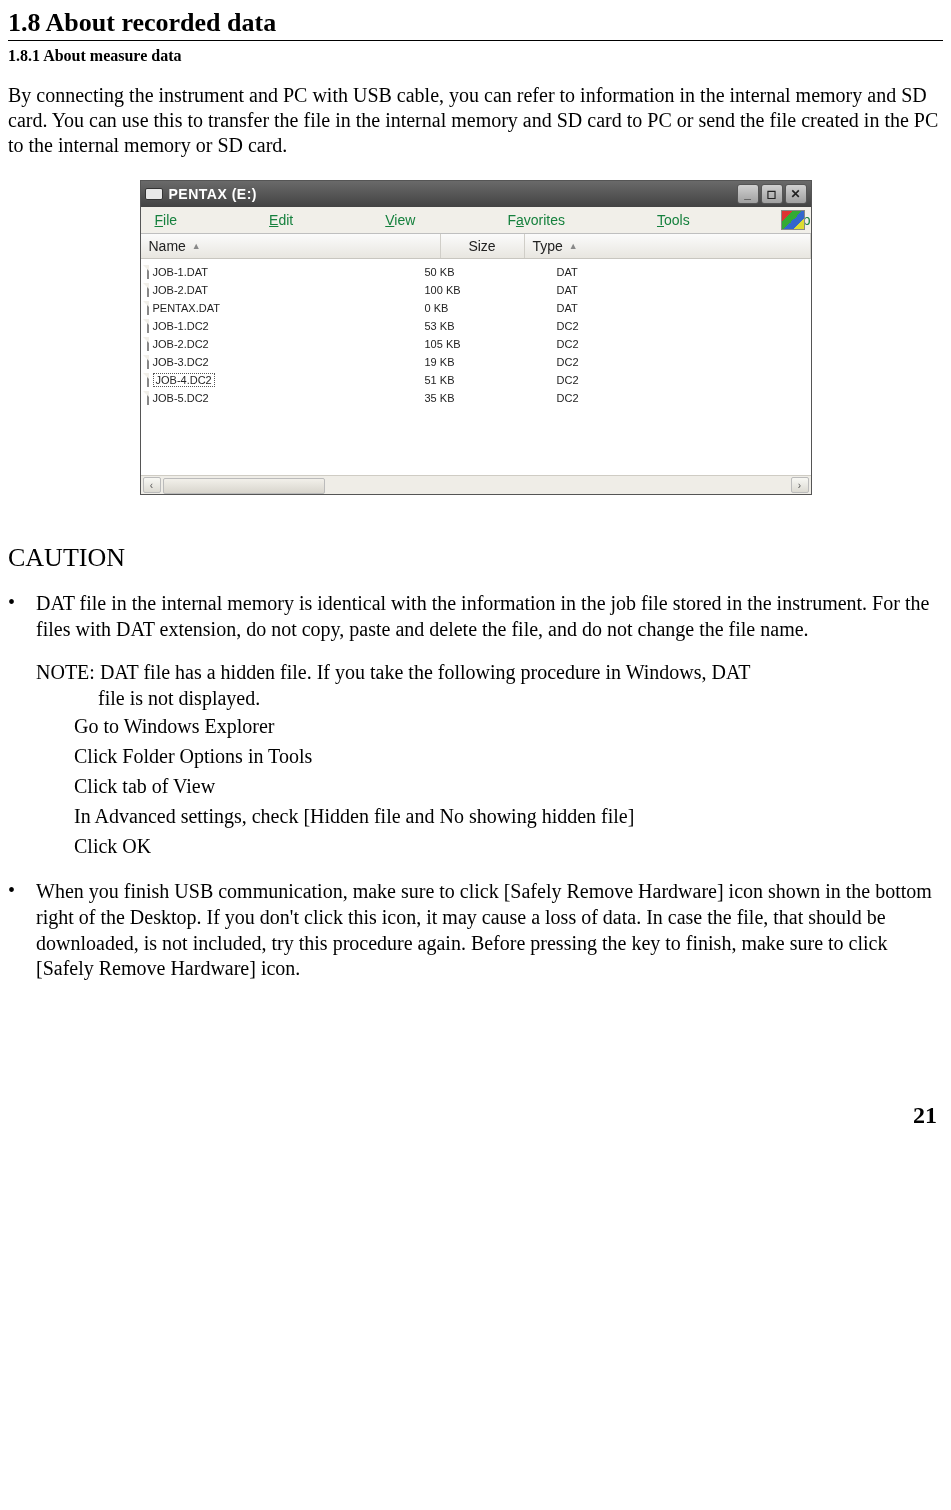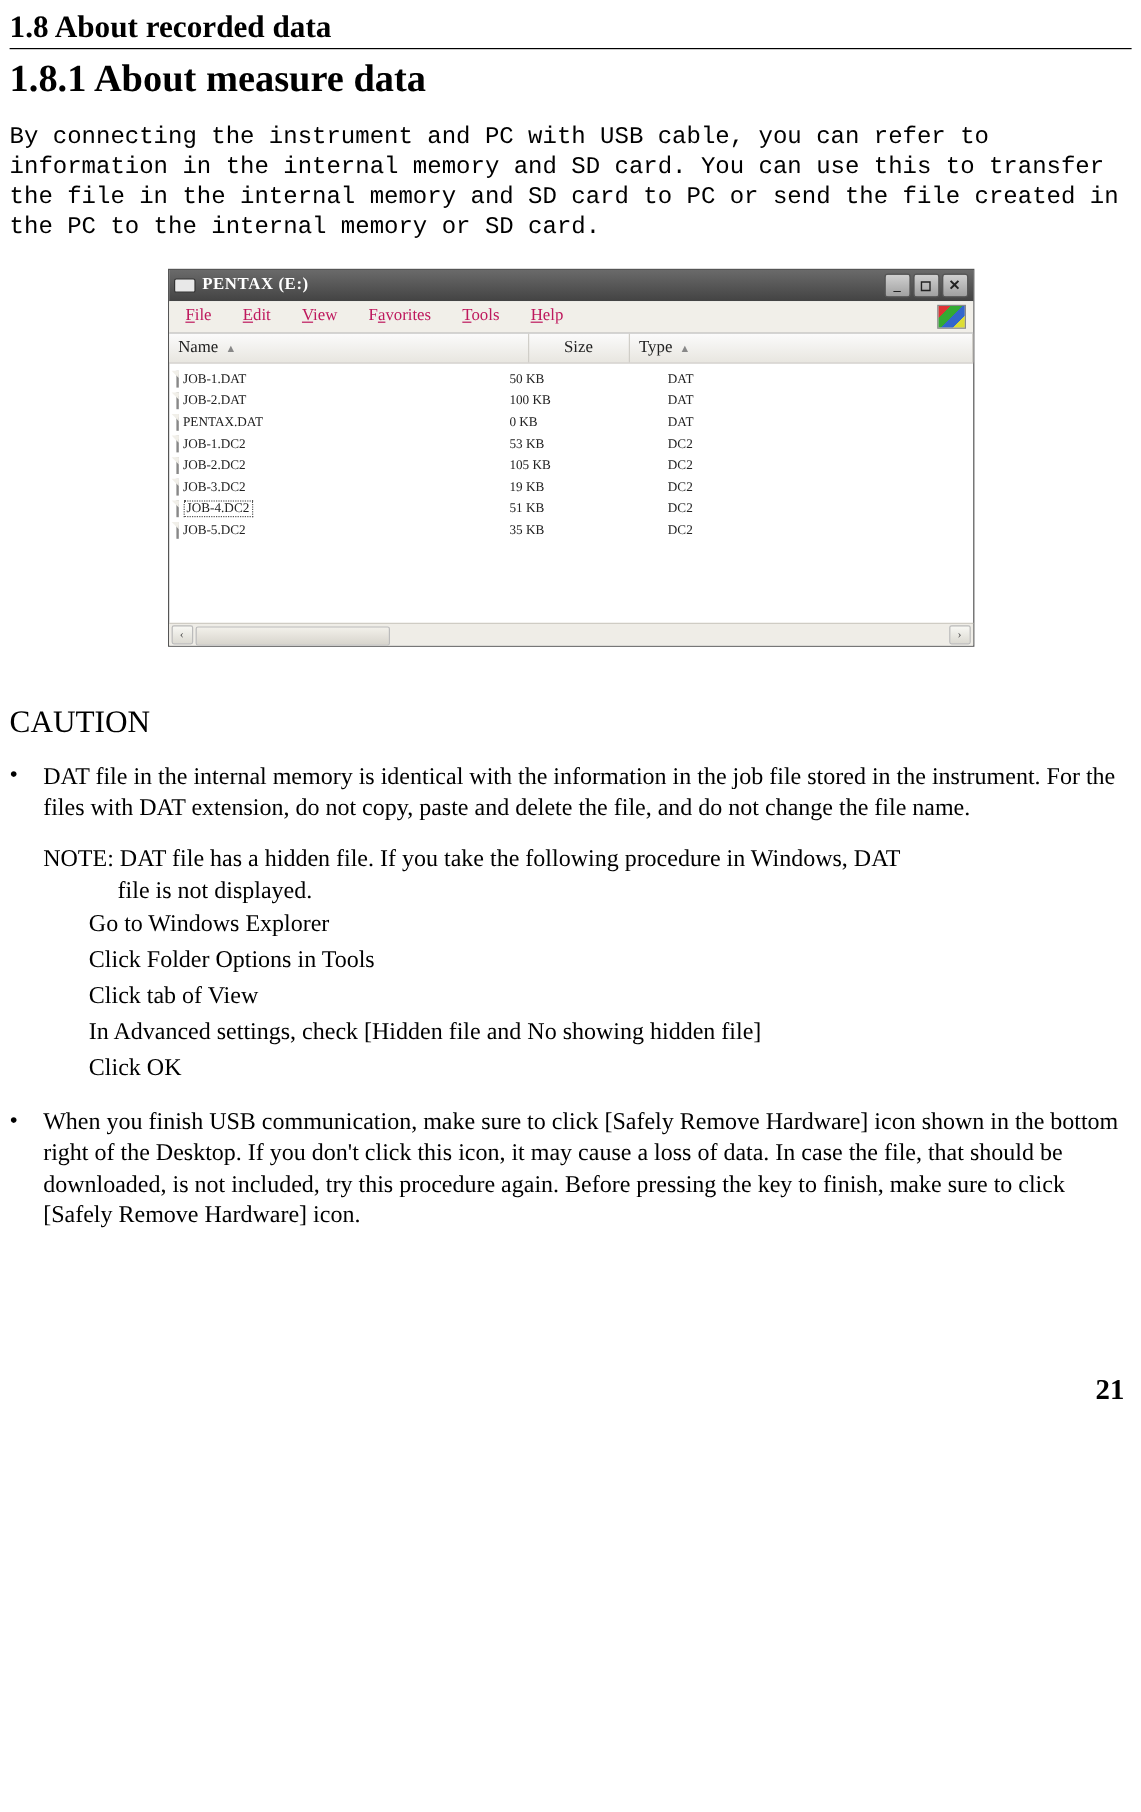--- a/index.html
+++ b/index.html
@@ -12,28 +12,27 @@
     width: 935px;
   }
   .section-title {
     font-size: 26px;
     font-weight: bold;
     border-bottom: 1.5px solid #000;
     padding-bottom: 2px;
     margin: 0 0 6px 0;
   }
   .subsection-title {
-    font-size: 32px;
+    font-size: 16px;
     font-weight: bold;
     margin: 0 0 18px 0;
   }
   .intro-para {
     margin: 0 0 22px 0;
     line-height: 1.25;
-    font-family: Liberation Mono, monospace;
   }
   .caution-heading {
     font-size: 26px;
     font-weight: normal;
     margin: 48px 0 18px 0;
   }
   .bullet-row {
     display: flex;
     margin-bottom: 18px;
   }
@@ -69,21 +68,21 @@
 
   
   .window-wrap {
     display: flex;
     justify-content: center;
     margin-bottom: 10px;
   }
   .window {
     width: 670px;
     border: 1.5px solid #555;
-    font-family: Liberation Serif, serif;
+    font-family: Liberation Sans, sans-serif;
     font-size: 14px;
     background: #fff;
   }
   .titlebar {
     height: 26px;
     background: linear-gradient(#6a6a6a, #434343);
     display: flex;
     align-items: center;
     color: #fff;
     padding: 0 4px;
@@ -117,22 +116,23 @@
     font-weight: bold;
   }
   .menubar {
     height: 26px;
     background: #f1efe9;
     border-bottom: 1px solid #bfbfbf;
     display: flex;
     align-items: center;
     padding-left: 14px;
     gap: 26px;
-    color: #be185d;
+    color: #15803d;
     position: relative;
+    justify-content: space-between;
   }
   .menubar .u { text-decoration: underline; }
   .menubar .flag {
     position: absolute;
     right: 6px;
     top: 3px;
     width: 22px; height: 18px;
     background: linear-gradient(135deg,#d33 0 25%,#3a3 25% 50%,#36c 50% 75%,#dd3 75% 100%);
     border: 1px solid #888;
   }

